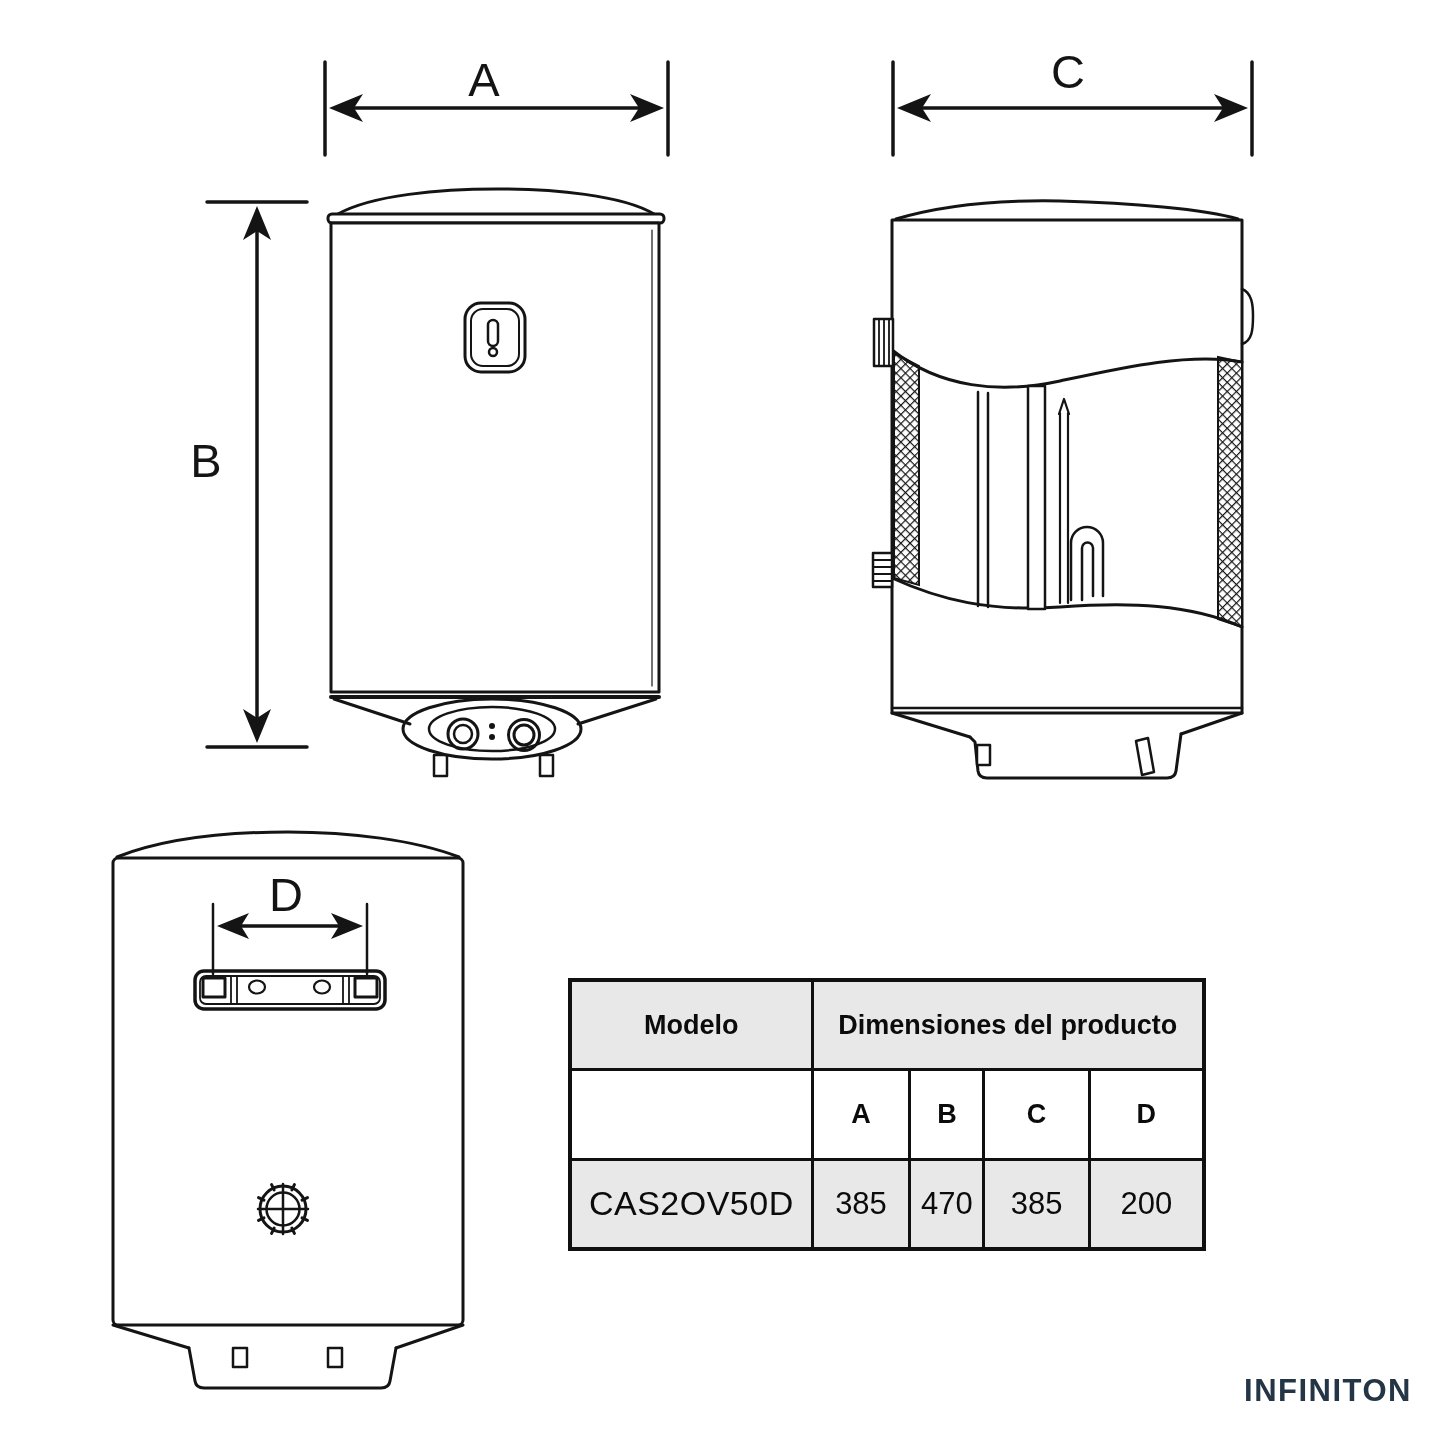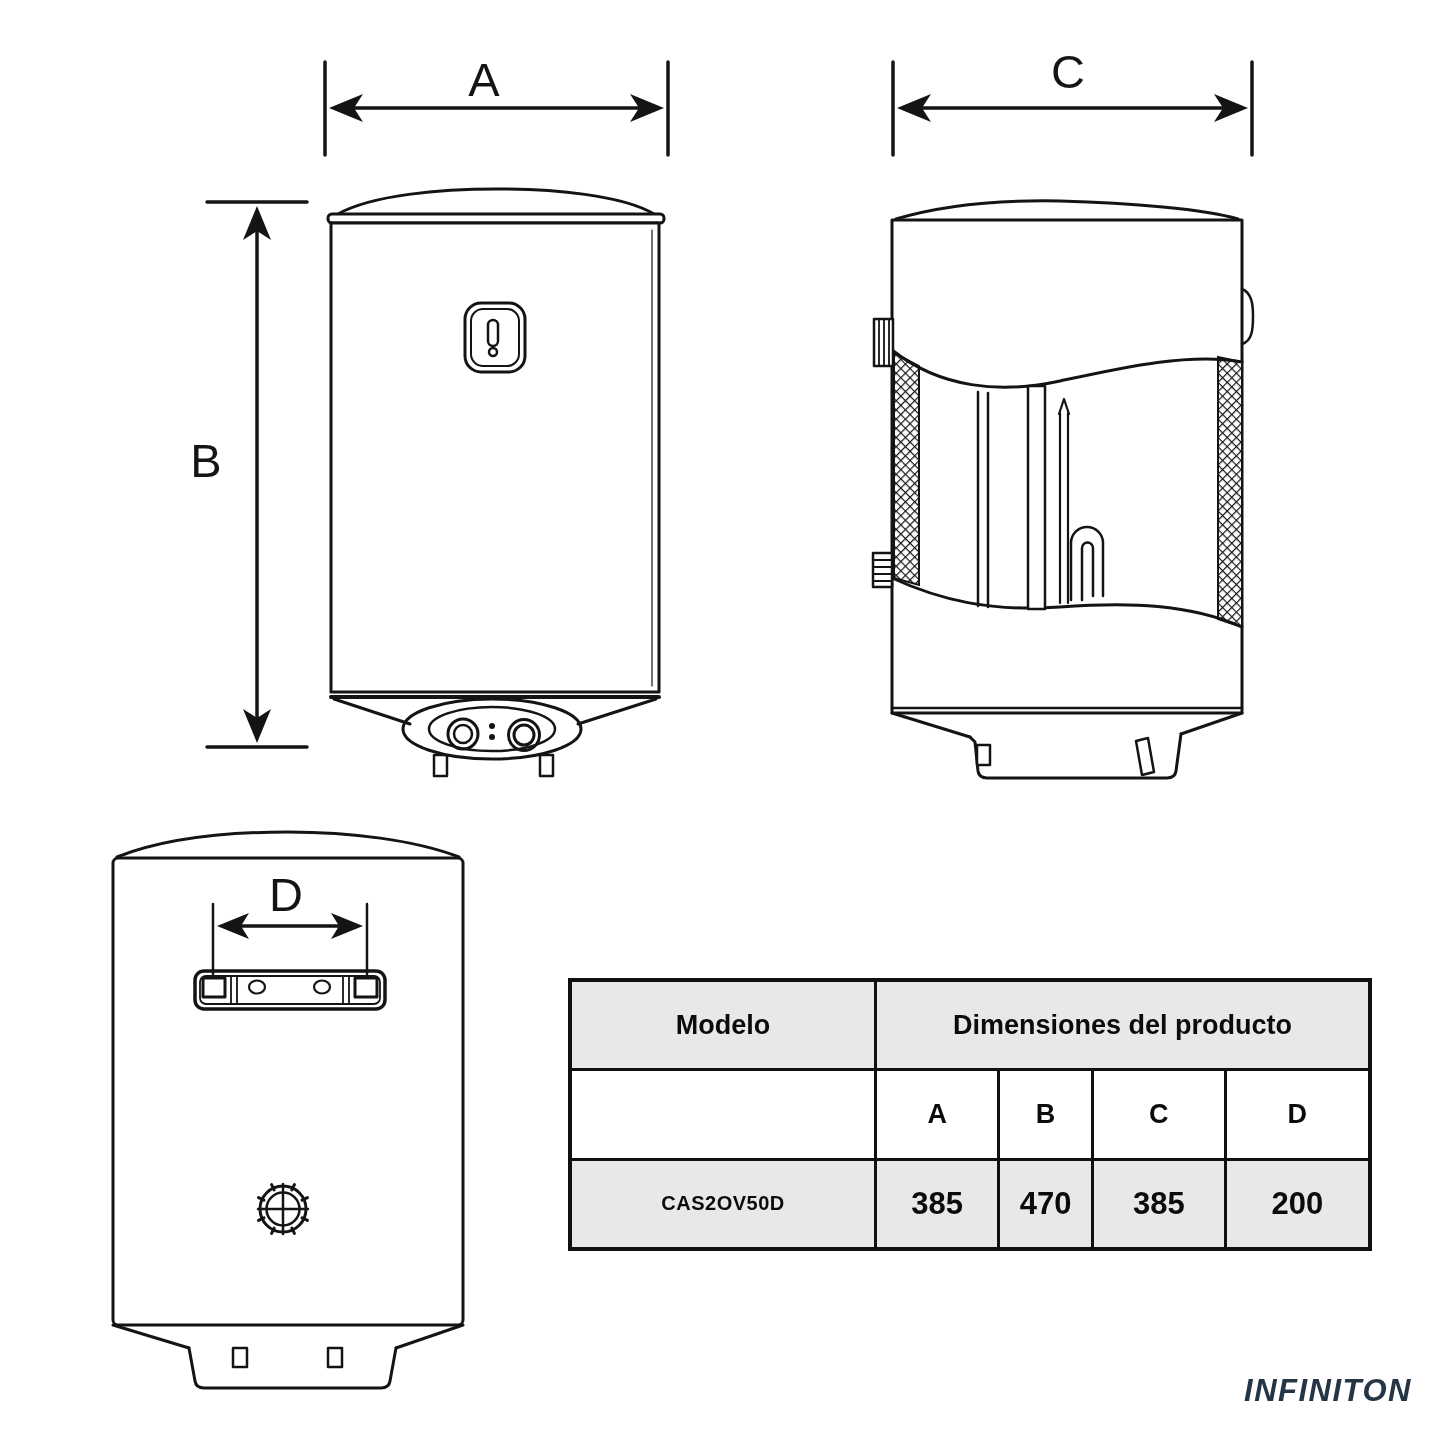--- a/index.html
+++ b/index.html
@@ -7,34 +7,34 @@
           font-family:"Liberation Sans",sans-serif;}
   .drawing{position:absolute;left:0;top:0;}
   .ln{stroke:#141414;fill:none;stroke-linecap:round;stroke-linejoin:round;}
   .fw{fill:#ffffff;}
   .fk{fill:#141414;stroke:none;}
   .s12{stroke-width:1.2}.s18{stroke-width:1.8}.s2{stroke-width:2}.s22{stroke-width:2.2}
   .s25{stroke-width:2.5}.s3{stroke-width:3}.s35{stroke-width:3.5}.s4{stroke-width:4}
   text.dim{font-family:"Liberation Sans",sans-serif;font-size:47px;fill:#141414;
            text-anchor:middle;font-weight:400;}
   
-  .spec-table{position:absolute;left:568px;top:978px;width:804px;height:273px;
+  .spec-table{position:absolute;left:568px;top:978px;width:638px;height:273px;
               border-collapse:collapse;table-layout:fixed;background:#ffffff;
               border:4px solid #101010;}
   .spec-table td,.spec-table th{border:3px solid #101010;text-align:center;
               vertical-align:middle;padding:0;color:#0b0b0b;overflow:hidden;}
   .spec-table tr{height:54px;}
   .shade{background:#e8e8e8;}
   .hdr{font-size:27px;font-weight:700;}
   .dimh{font-size:27px;font-weight:700;}
-  .model{font-size:20px;font-weight:700;letter-spacing:.5px;}
-  .val{font-size:31px;font-weight:700;margin-top:16px;}
+  .model{font-size:34px;font-weight:400;letter-spacing:.5px;}
+  .val{font-size:31px;font-weight:400;margin-top:16px;}
   
   .logo{position:absolute;left:1212px;top:1373px;width:200px;text-align:right;
-        font-size:31px;font-weight:700;letter-spacing:1.5px;color:#243546;font-style:italic;}
+        font-size:31px;font-weight:700;letter-spacing:1.5px;color:#243546;}
 </style>
 </head>
 <body>
 
 <div class="canvas">
 
 <svg class="drawing" width="1445" height="1445" viewBox="0 0 1445 1445">
   <defs>
     <pattern id="xh" width="6.5" height="6.5" patternUnits="userSpaceOnUse" patternTransform="rotate(45)">
       <rect width="6.5" height="6.5" fill="#ffffff"></rect>

